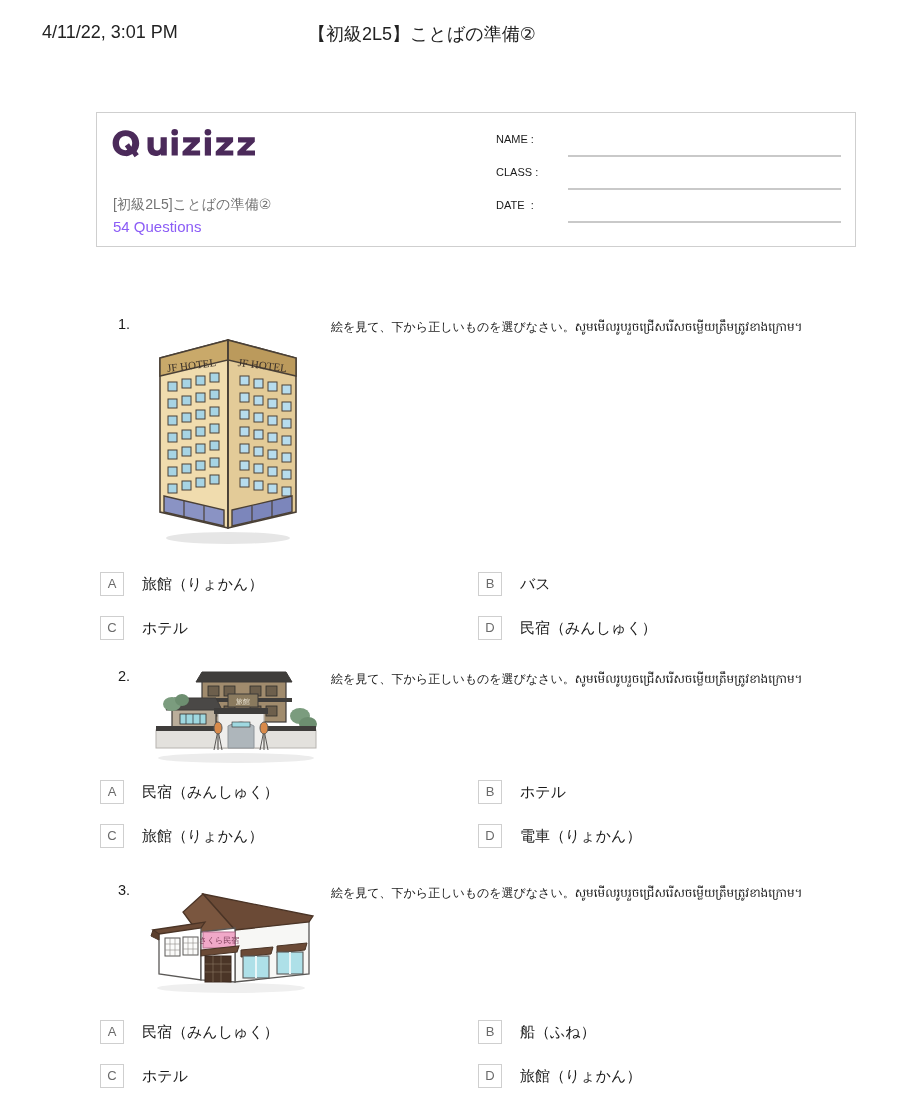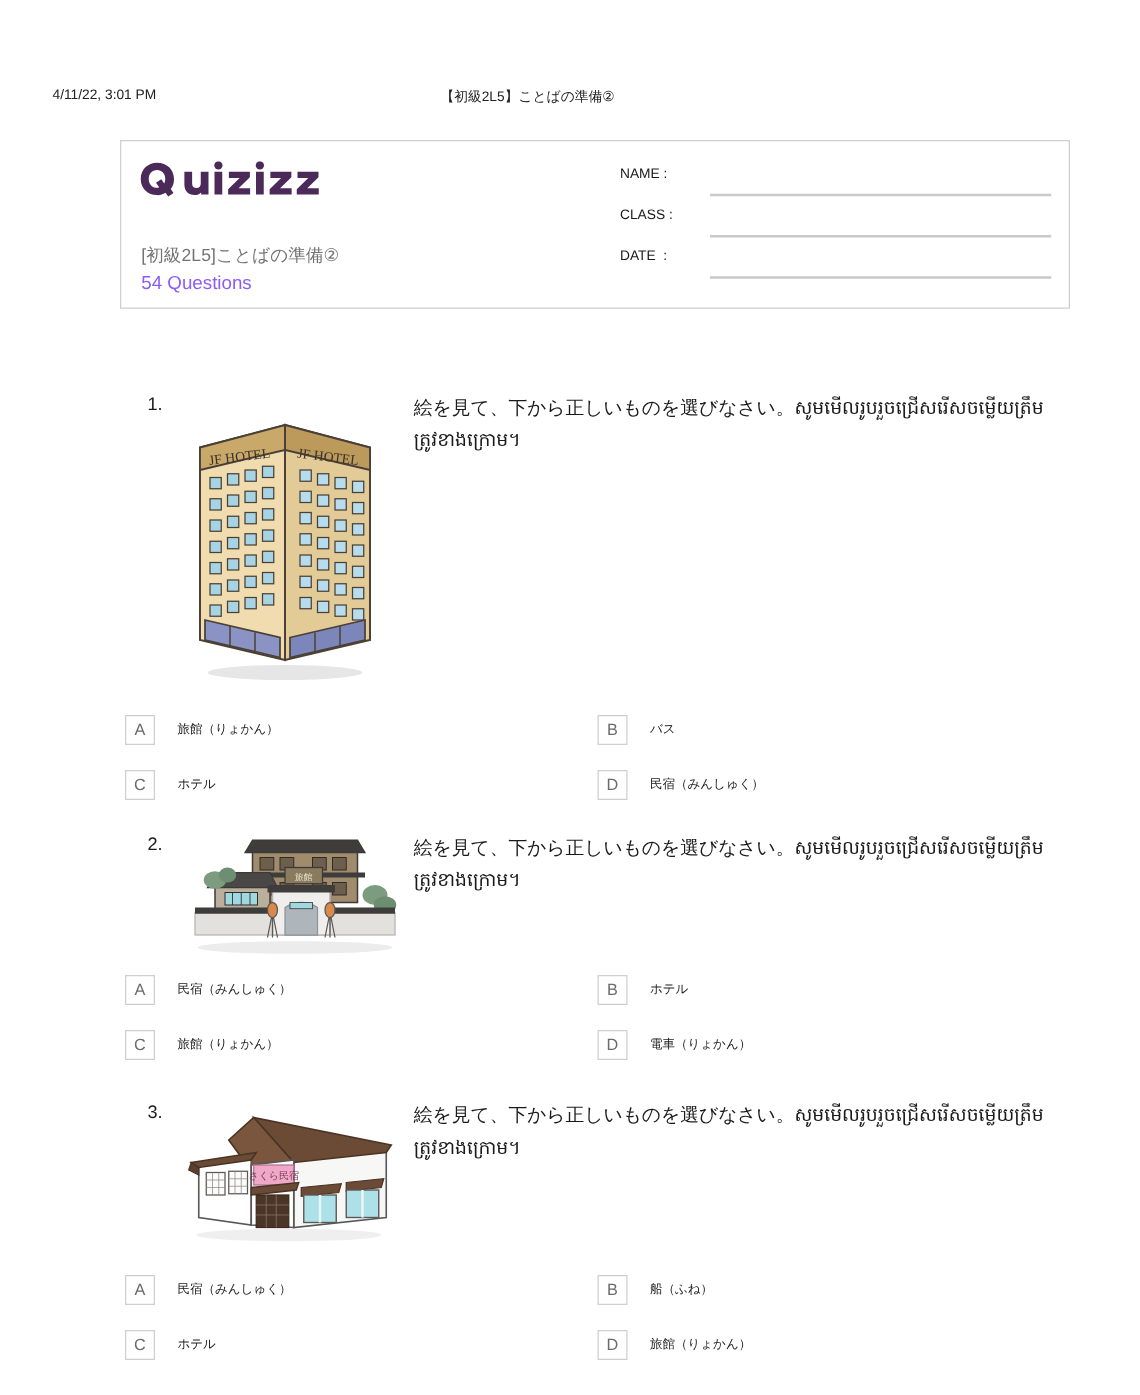--- a/index.html
+++ b/index.html
@@ -17,23 +17,22 @@
     position: relative;
   }
 
   
   .print-header {
     position: absolute;
     top: 22px;
     left: 0;
     width: 912px;
     height: 20px;
-    font-size: 11px;
+    font-size: 18px;
     color: #222;
-    margin-top: 48px;
   }
   .print-header .ph-date {
     position: absolute;
     left: 42px;
     top: 0;
     white-space: nowrap;
   }
   .print-header .ph-title {
     position: absolute;
     left: 0;
@@ -127,21 +126,21 @@
   .q-art {
     position: absolute;
     left: 148px;
     top: 0;
   }
   .q-text {
     position: absolute;
     left: 331px;
     top: -2px;
     width: 512px;
-    font-size: 15px;
+    font-size: 12px;
     line-height: 26px;
     color: #1a1a1a;
     word-break: break-word;
   }
 
   .options {
     position: absolute;
     left: 0;
     width: 912px;
   }
@@ -160,21 +159,21 @@
     color: #6b6b6b;
     font-size: 13px;
     line-height: 22px;
     text-align: center;
     font-family: "Liberation Sans", sans-serif;
   }
   .opt-label {
     position: absolute;
     left: 42px;
     top: 1px;
-    font-size: 10px;
+    font-size: 15px;
     line-height: 22px;
     color: #1a1a1a;
     white-space: nowrap;
     text-align: right;
   }
   .opt.col-a { left: 100px; }
   .opt.col-b { left: 478px; }
   .opt.row-1 { top: 0; }
   .opt.row-2 { top: 44px; }
 

